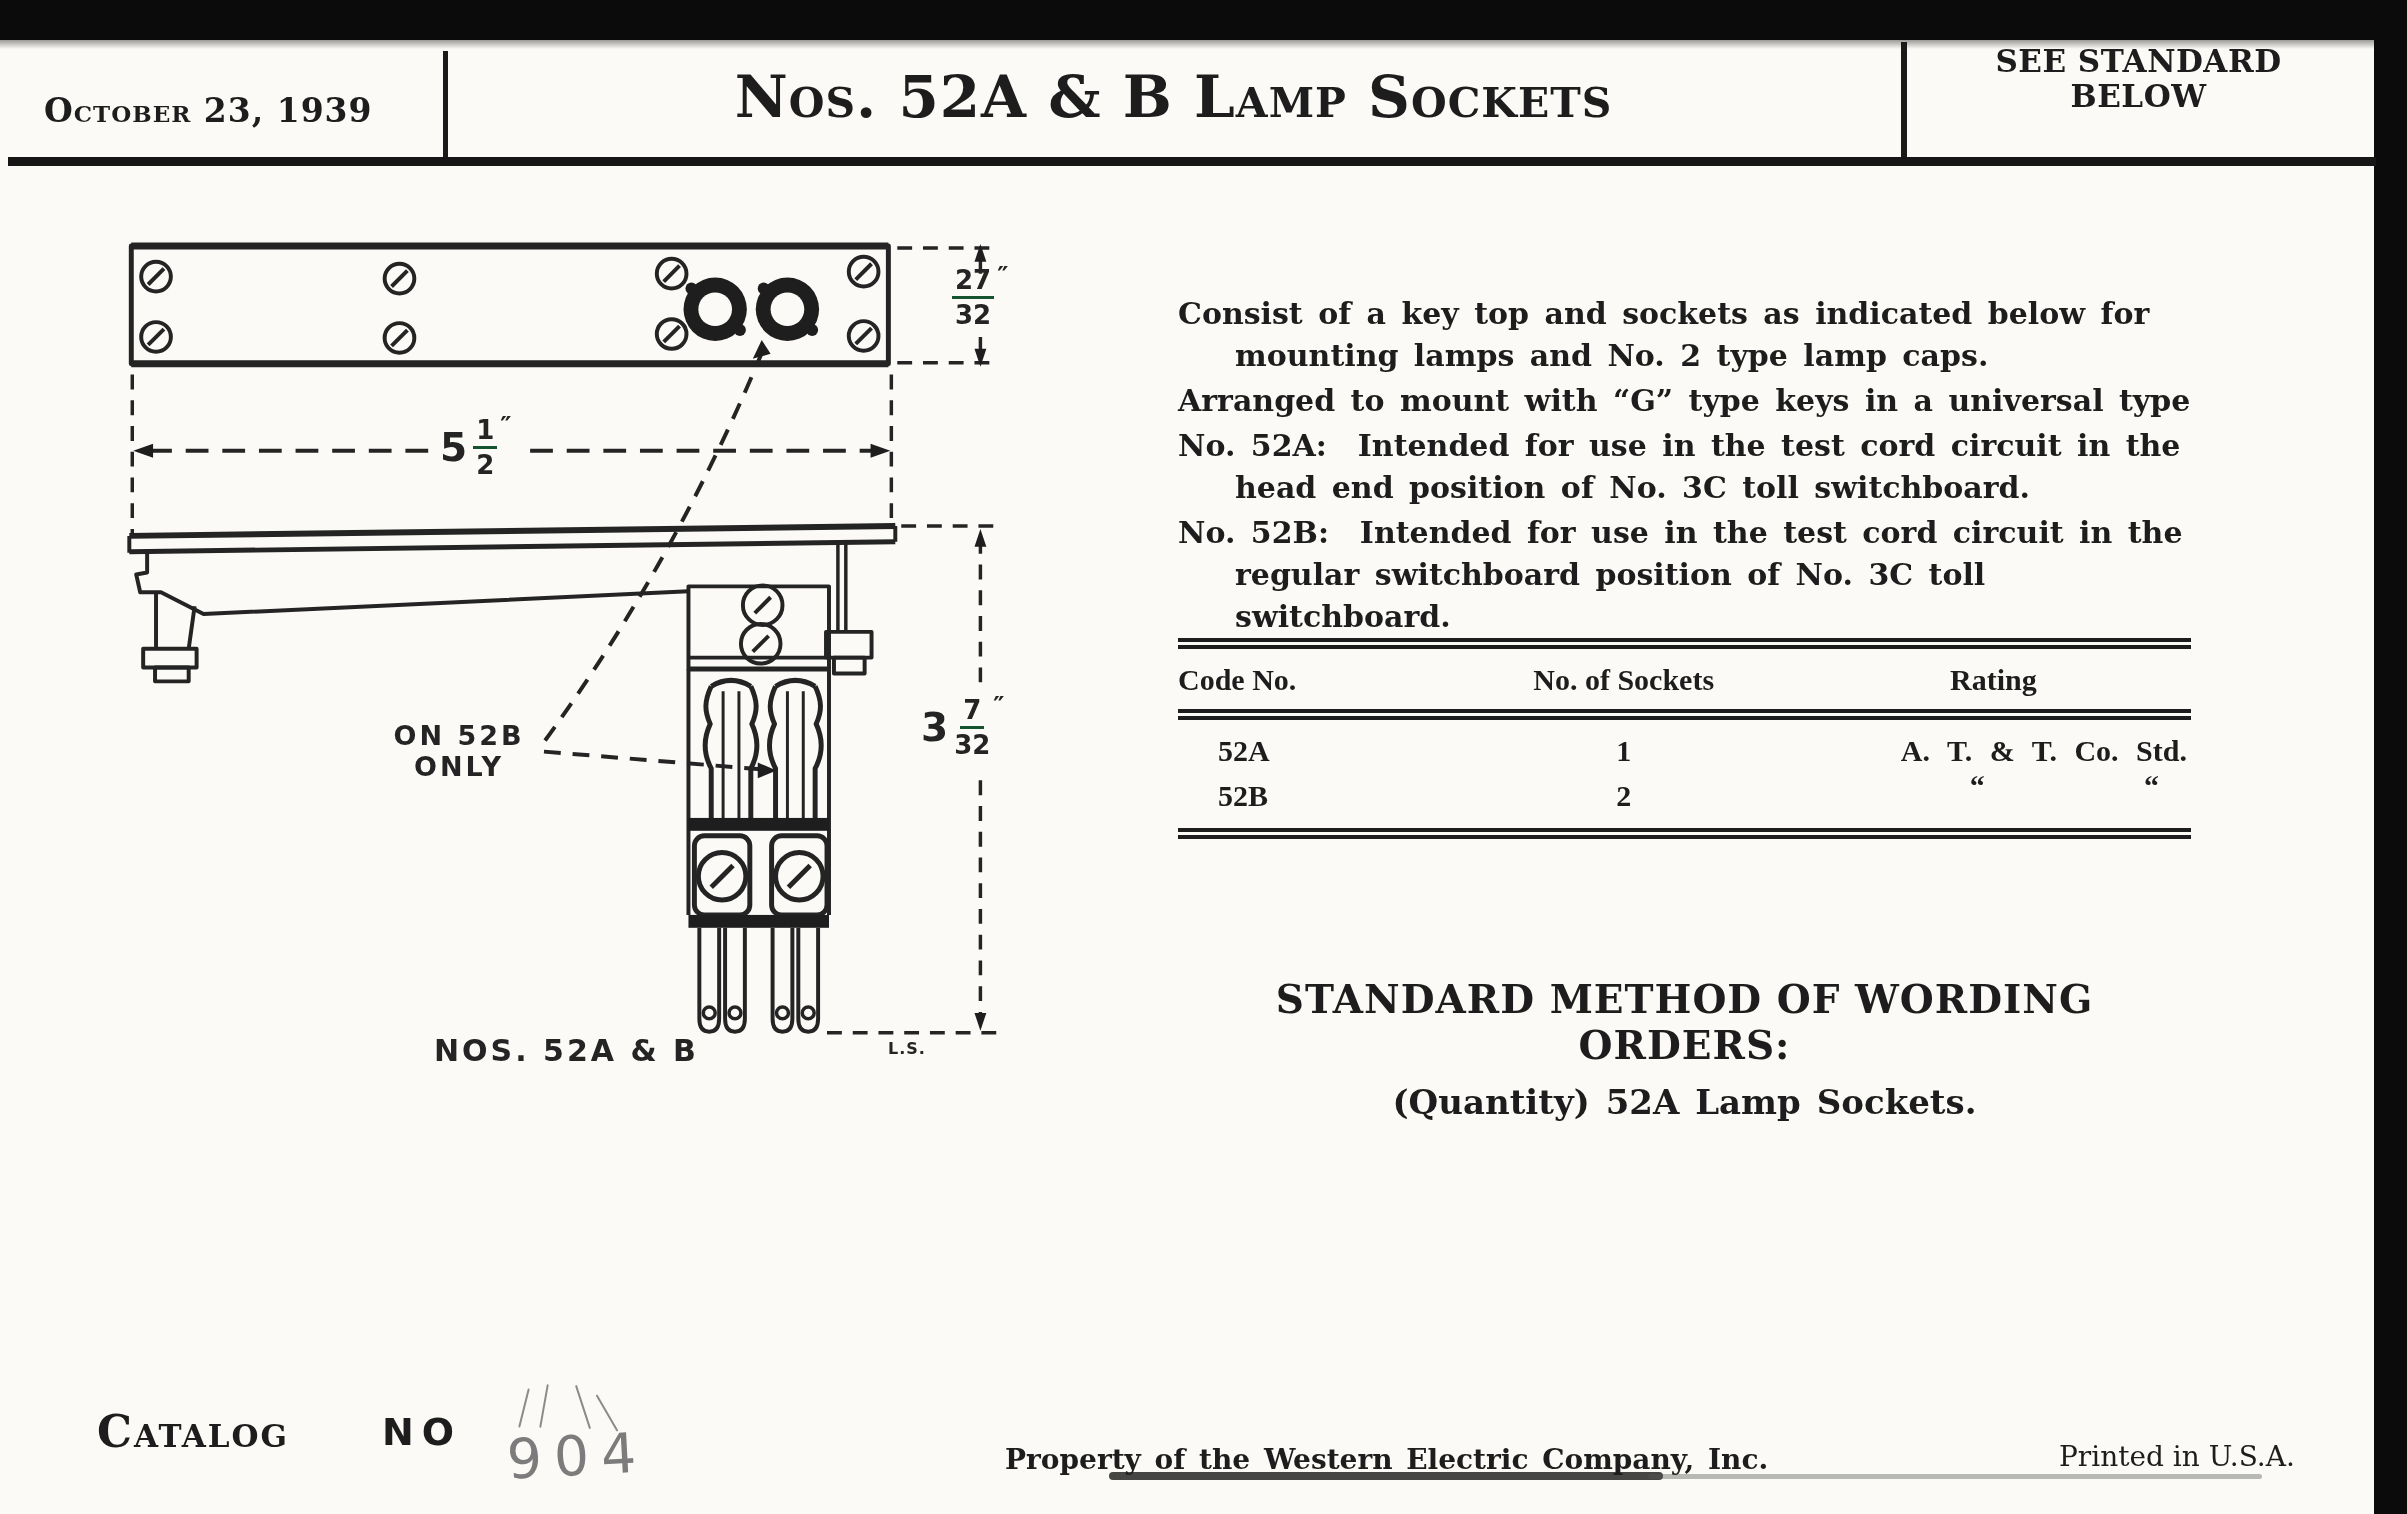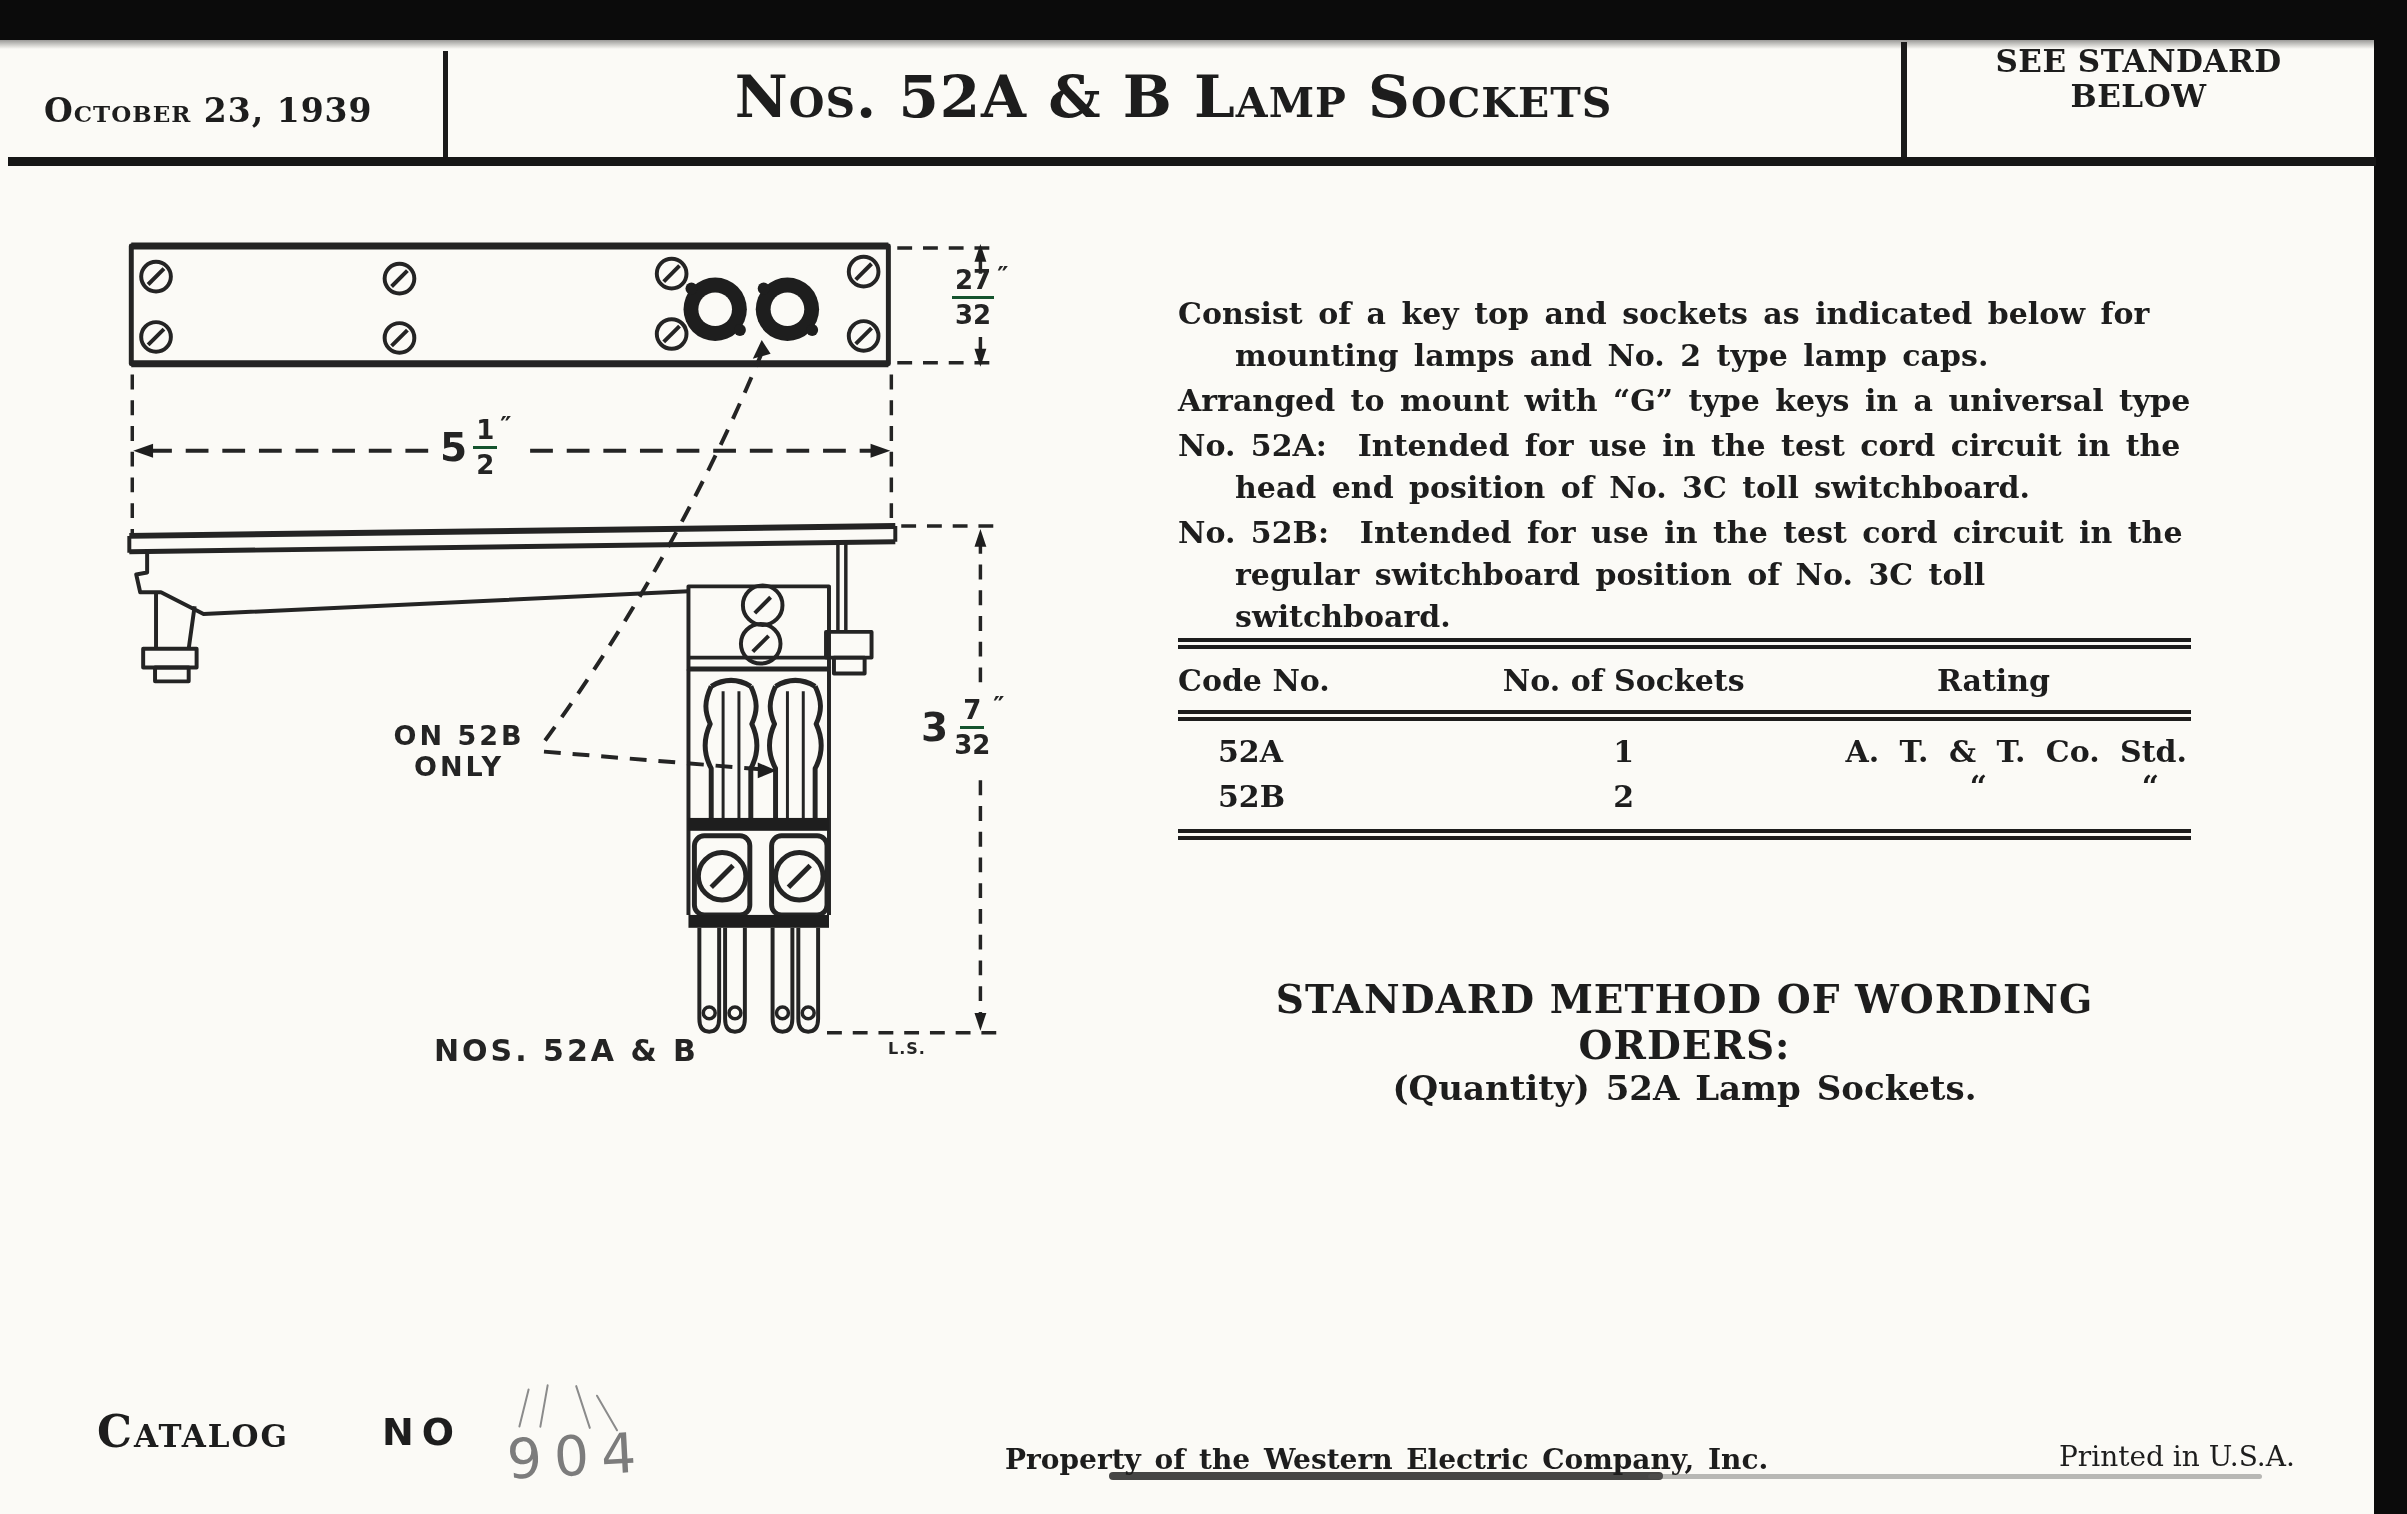--- a/index.html
+++ b/index.html
@@ -27,34 +27,34 @@
   .hdr-ratings { position:absolute; left:1907px; top:44px; width:463px; text-align:center;
     font-weight:700; font-size:31px; line-height:35px; letter-spacing:0.5px; }
   
   .desc { position:absolute; left:1178px; top:293px; width:1020px;
     font-weight:700; font-size:30px; word-spacing:5px; }
   .dpara { margin-bottom:3px; }
   .dline { line-height:42px; white-space:pre-wrap; }
   .dline.cont { padding-left:57px; }
   .spec-table { position:absolute; left:1178px; top:638px; width:1013px; font-weight:700; font-size:30px; }
   .rule2 { height:11px; border-top:4px solid #1d1d1d; border-bottom:4px solid #1d1d1d; }
-  .t-head, .t-row { display:grid; grid-template-columns:27% 34% 39%; }
+  .t-head, .t-row { display:grid; grid-template-columns:27% 34% 39%;font-family:Liberation Serif, serif; }
   .t-head { padding:14px 0 12px; }
   .t-head .c2, .t-row .c2 { text-align:center; }
   .t-head .c3 { text-align:center; }
   .t-body { padding:8px 0 10px; }
   .t-row { line-height:45px; }
   .t-row .c1 { padding-left:40px; }
   .t-row .c3 { text-align:right; word-spacing:10px; padding-right:4px; }
   .t-row .c3.ditto { position:relative; }
   .t-row .c3.ditto .d1 { position:absolute; left:44%; top:-10px; }
   .t-row .c3.ditto .d2 { position:absolute; right:32px; top:-10px; }
   .ordering { position:absolute; left:1178px; top:976px; width:1013px; text-align:center; }
   .ordering .head { font-weight:700; font-size:39px; letter-spacing:1px; }
-  .ordering .example { font-weight:700; font-size:34px; word-spacing:4px; }
+  .ordering .example { margin-top:14px; font-weight:700; font-size:34px; word-spacing:4px; }
   
   .draw-label { position:absolute; font-family:"DejaVu Sans","Liberation Sans",sans-serif;
     font-weight:700; color:#242424; }
   .lbl-on52b { left:384px; top:720px; width:150px; text-align:center; font-size:27px;
     letter-spacing:3px; line-height:31px; }
   .lbl-caption { left:434px; top:1033px; font-size:30px; letter-spacing:3px; }
   .lbl-ls { left:888px; top:1039px; font-size:16px; letter-spacing:1px; }
   .dim { position:absolute; display:flex; align-items:center; color:#242424;
     font-family:"DejaVu Sans","Liberation Sans",sans-serif; font-weight:700; }
   .dim .whole { font-size:39px; margin-right:6px; }

